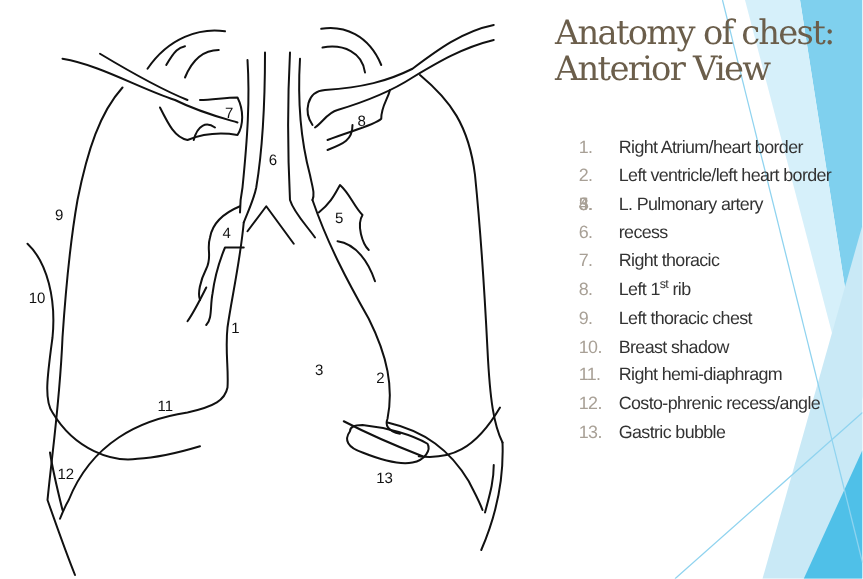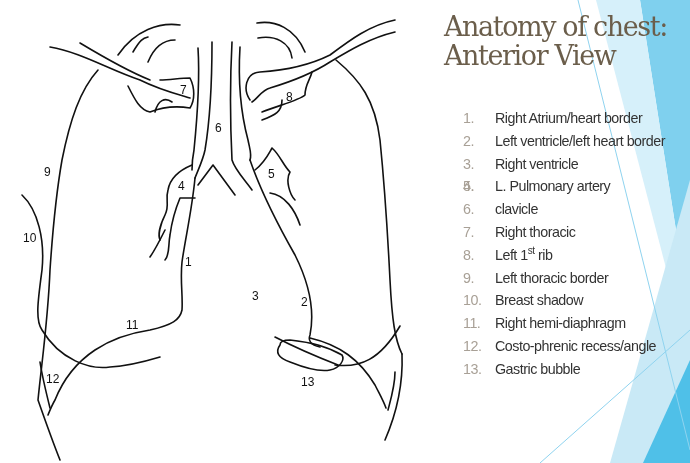--- a/index.html
+++ b/index.html
@@ -93,24 +93,24 @@
 <span class="lbl" style="left:301px;top:376px;">13</span>
 
 <div class="title">
   <div>Anatomy of chest:</div>
   <div>Anterior View</div>
 </div>
 
 <ul class="list">
   <li><span class="num">1.</span><span>Right Atrium/heart border</span></li>
   <li><span class="num">2.</span><span>Left ventricle/left heart border</span></li>
-  <li><span class="num">3.</span><span>Right ventricle</span></li>
+  <li><span class="num">3.</span></li>
   <li><span class="num">4.</span></li>
   <li><span class="num">5.</span><span>L. Pulmonary artery</span></li>
-  <li><span class="num">6.</span><span>clavicle</span></li>
+  <li><span class="num">6.</span><span>recess</span></li>
   <li><span class="num">7.</span><span>Right thoracic</span></li>
   <li><span class="num">8.</span><span>Left 1</span><sup>st</sup><span> rib</span></li>
-  <li><span class="num">9.</span><span>Left thoracic border</span></li>
+  <li><span class="num">9.</span><span>Left thoracic chest</span></li>
   <li><span class="num">10.</span><span>Breast shadow</span></li>
   <li><span class="num">11.</span><span>Right hemi-diaphragm</span></li>
   <li><span class="num">12.</span><span>Costo-phrenic recess/angle</span></li>
   <li><span class="num">13.</span><span>Gastric bubble</span></li>
 </ul>
 
 </body></html>

